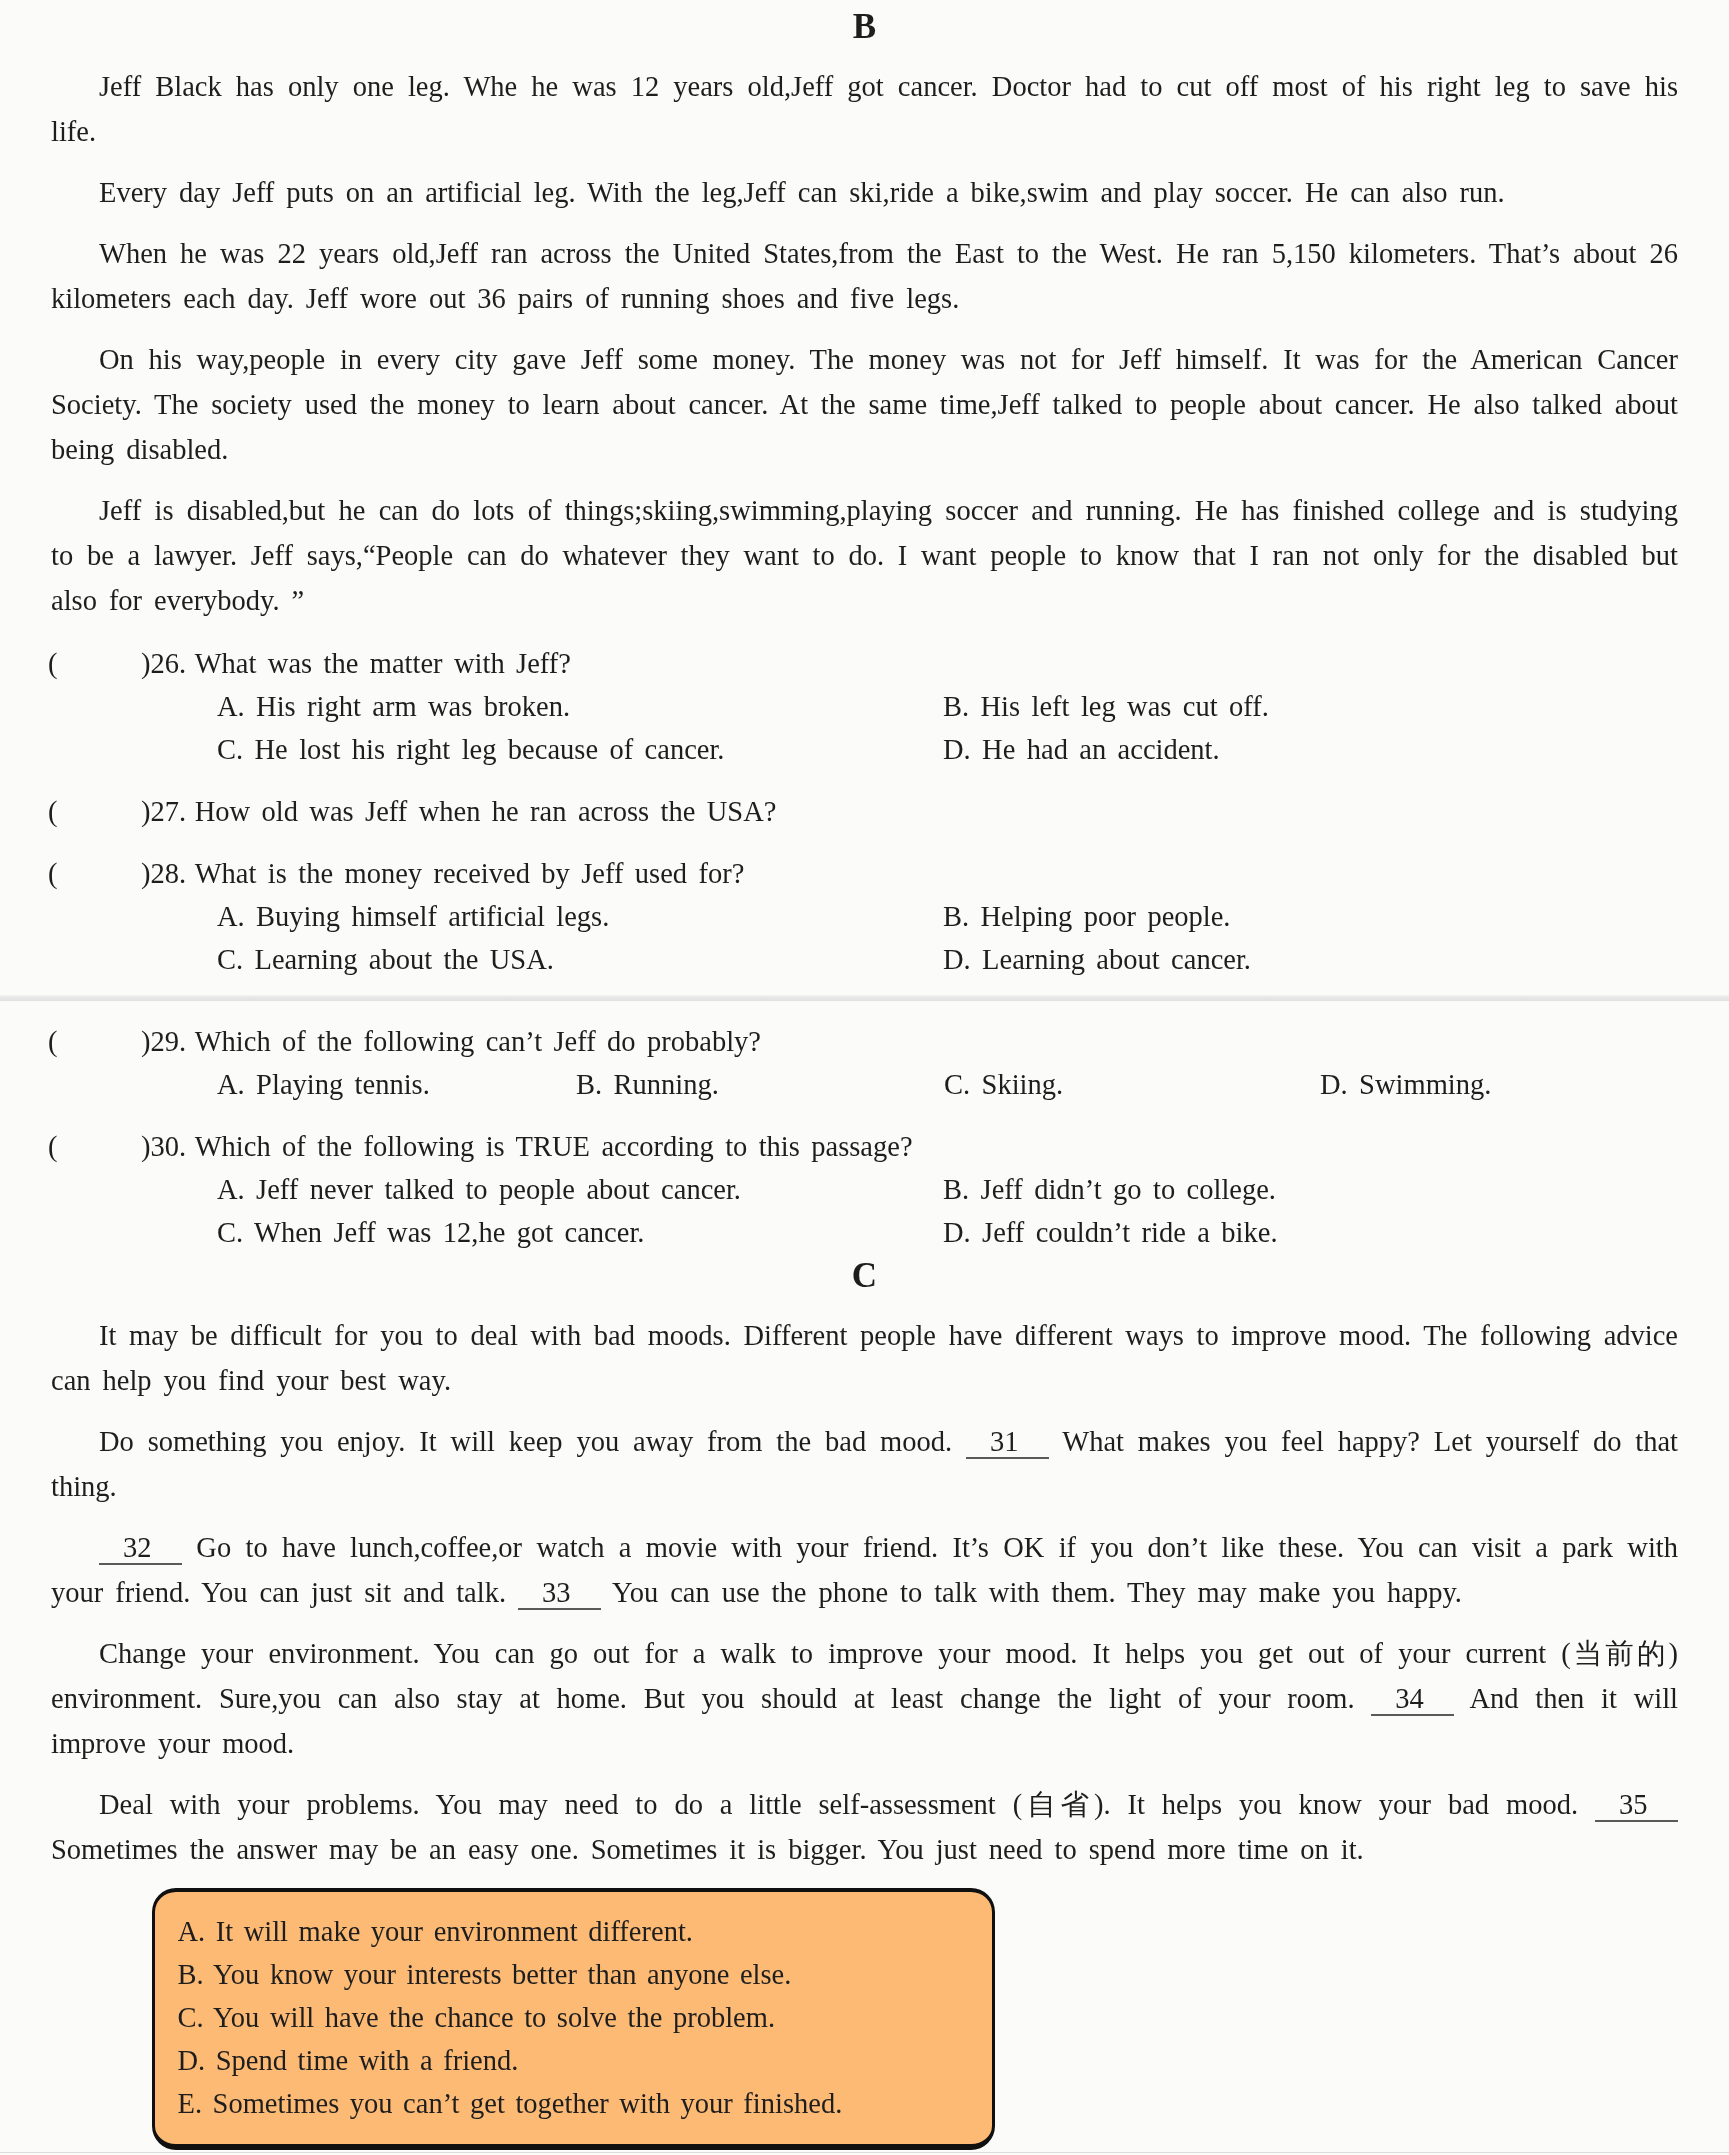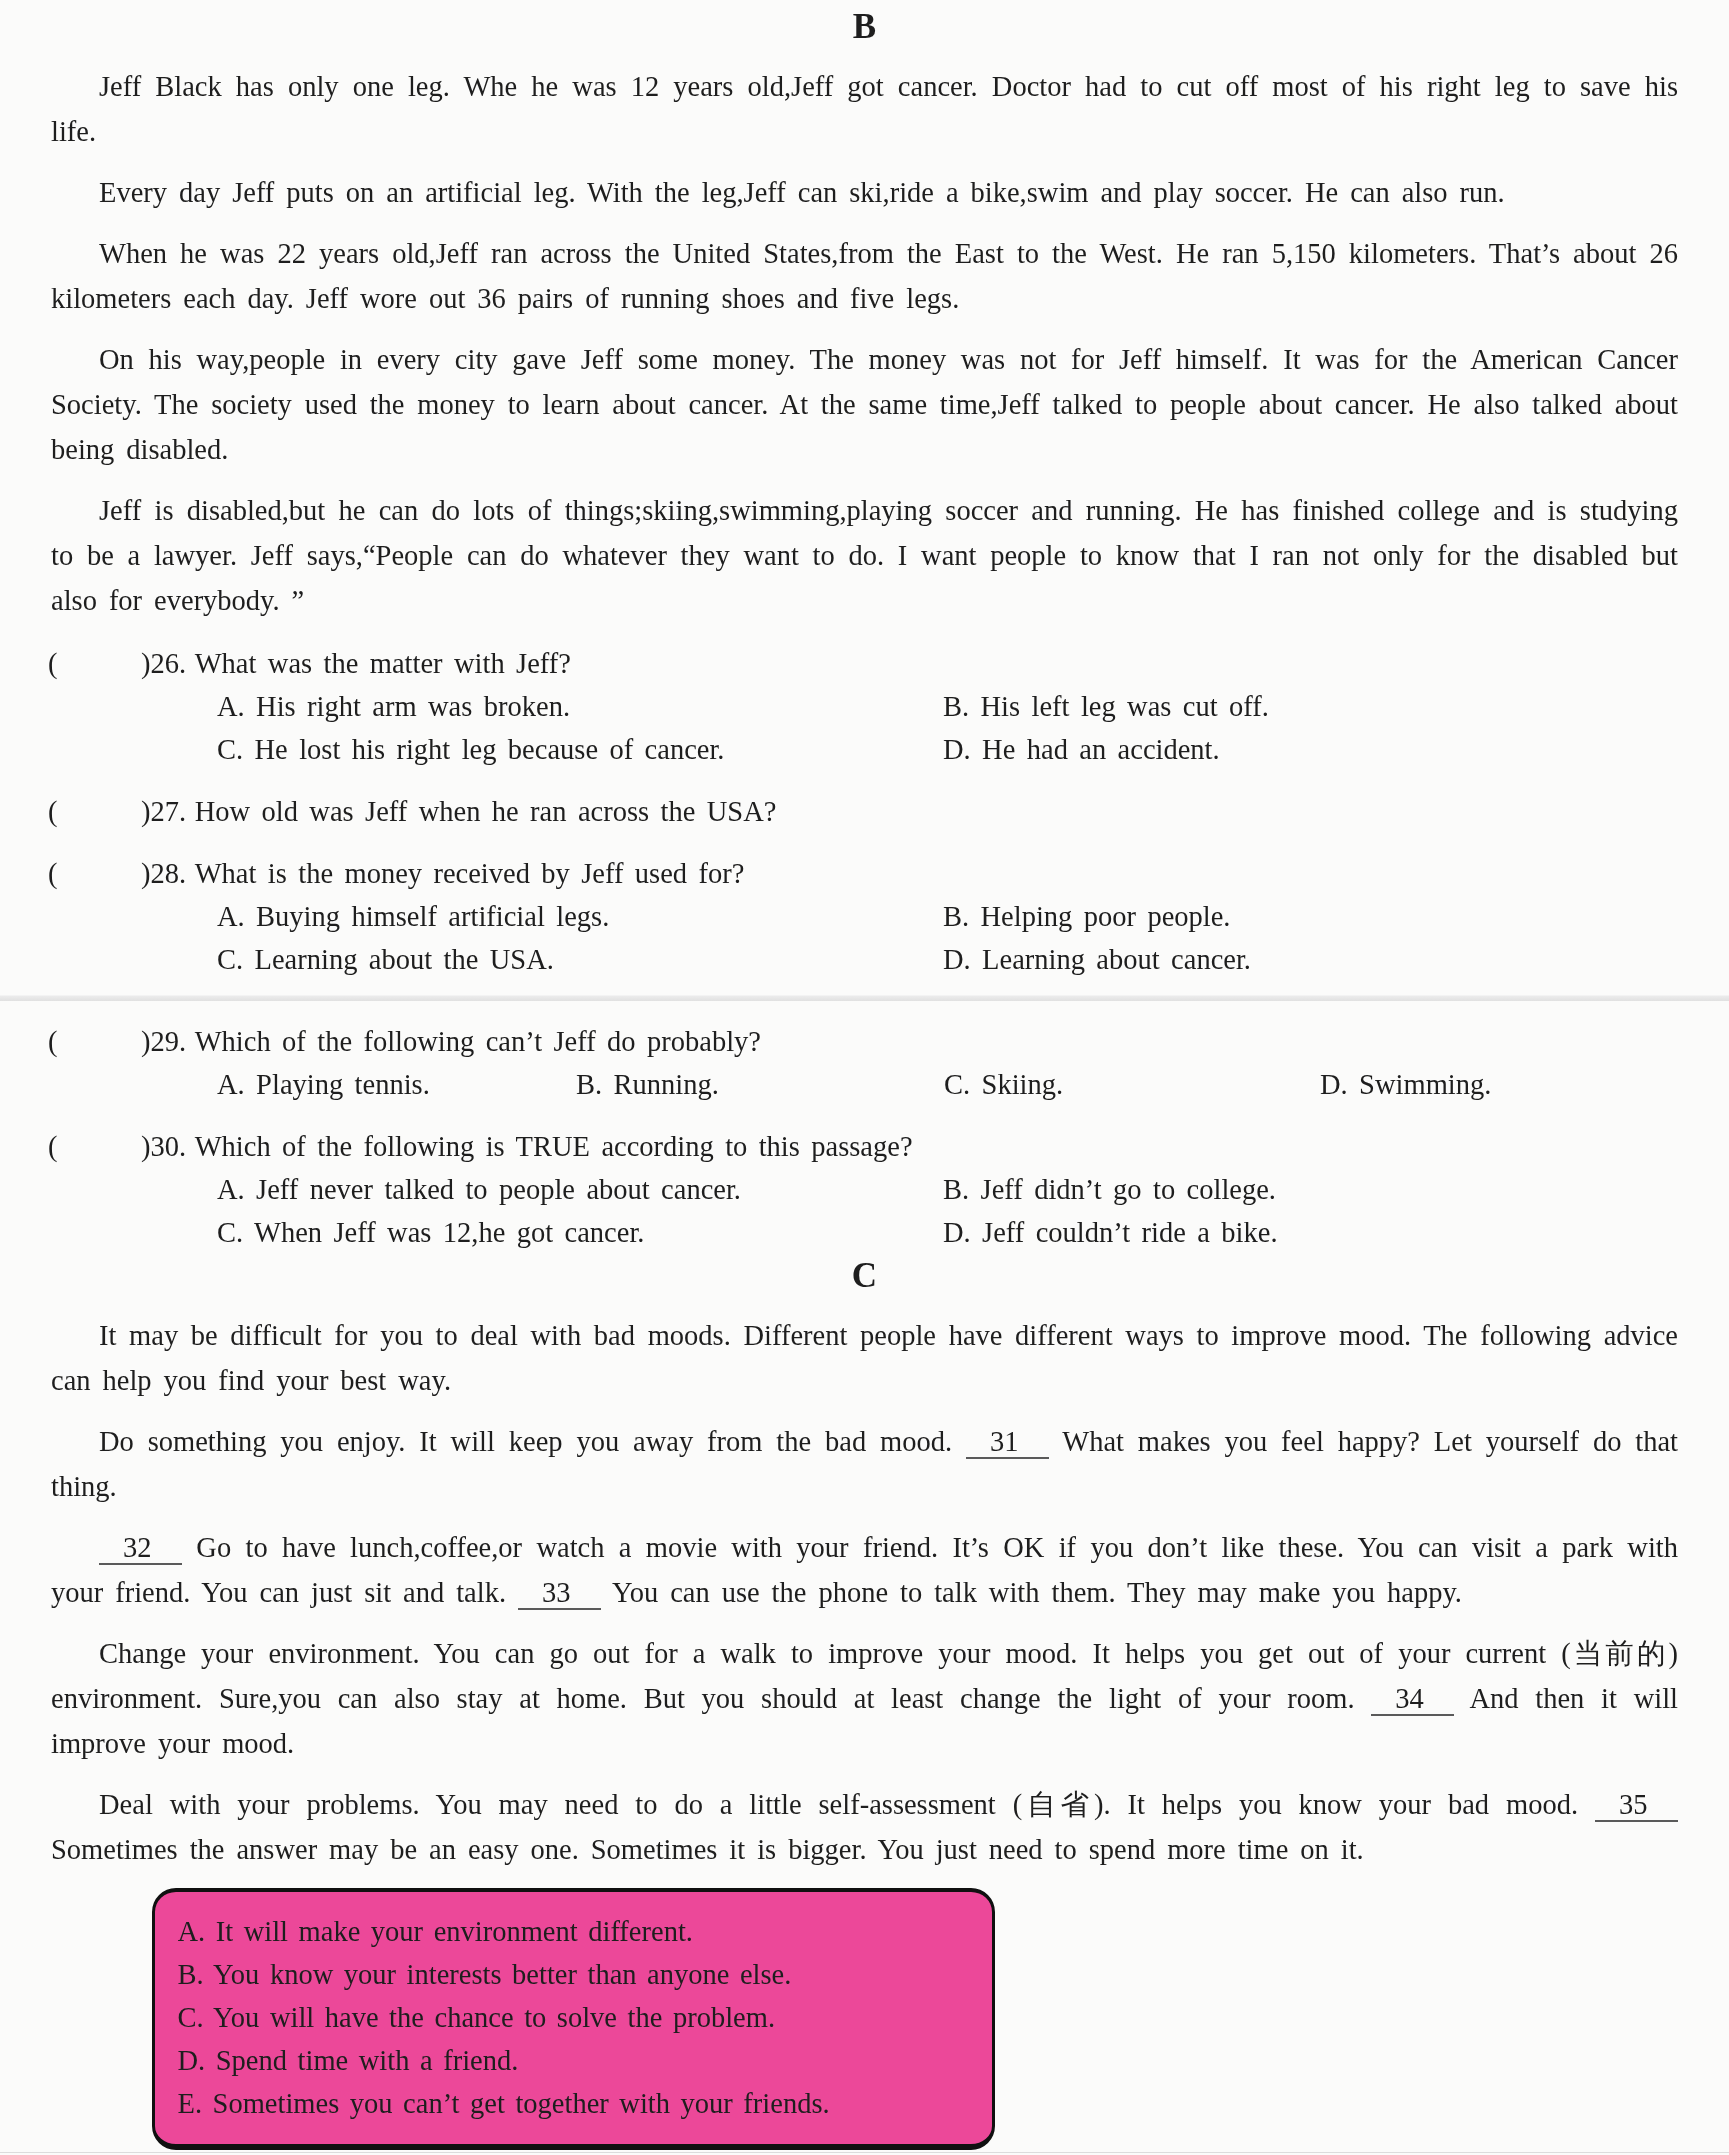--- a/index.html
+++ b/index.html
@@ -67,21 +67,21 @@
     width:843px;
     margin:15.6px 0 0 117px;
     border:3.5px solid #101010;
     border-top-width:4.3px;
     border-bottom-width:6px;
     border-radius:24px;
     padding:17.3px 22.5px 19px 22.5px;
     font-size:28.5px;
     line-height:43px;
     word-spacing:0.12em;
-    background:#ec4899;
+    background:#fdba74;
   }
   .box div{white-space:nowrap;overflow:hidden;}
   .answers{
     display:flex;
     align-items:flex-end;
     margin-top:22.5px;
     font-size:29px;
     line-height:38px;
   }
   .ans-item{width:343px;flex:none;white-space:nowrap;}
@@ -180,19 +180,19 @@
     <p><span class="blank">32</span> Go to have lunch,coffee,or watch a movie with your friend. It’s OK if you don’t like these. You can visit a park with your friend. You can just sit and talk. <span class="blank">33</span> You can use the phone to talk with them. They may make you happy.</p>
     <p>Change your environment. You can go out for a walk to improve your mood. It helps you get out of your current (当前的) environment. Sure,you can also stay at home. But you should at least change the light of your room. <span class="blank">34</span> And then it will improve your mood.</p>
     <p>Deal with your problems. You may need to do a little self-assessment (自省). It helps you know your bad mood. <span class="blank">35</span> Sometimes the answer may be an easy one. Sometimes it is bigger. You just need to spend more time on it.</p>
   </div>
 
   <div class="box">
     <div>A. It will make your environment different.</div>
     <div>B. You know your interests better than anyone else.</div>
     <div>C. You will have the chance to solve the problem.</div>
     <div>D. Spend time with a friend.</div>
-    <div>E. Sometimes you can’t get together with your friends.</div>
+    <div>E. Sometimes you can’t get together with your finished.</div>
   </div>
 
 
   <div class="bottom-artifact"></div>
 </div>
 
 
 </body></html>

